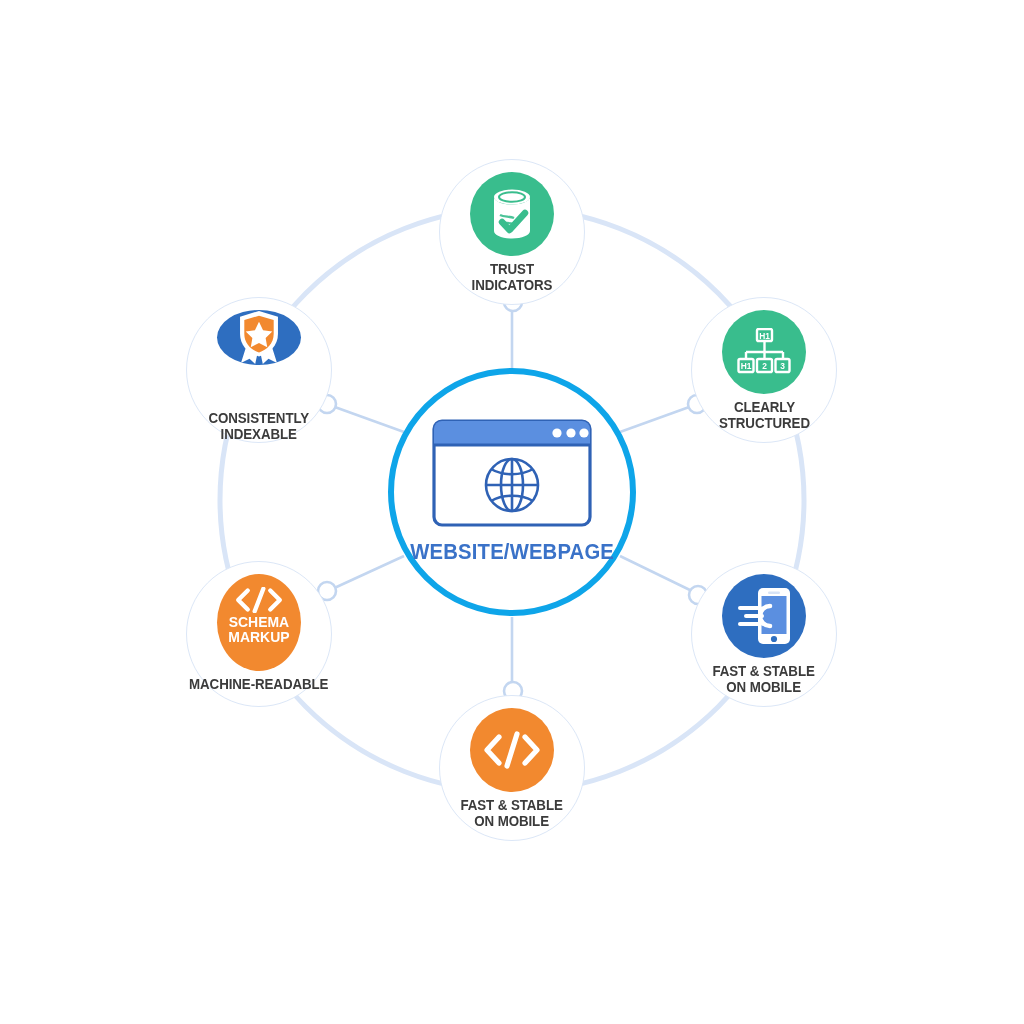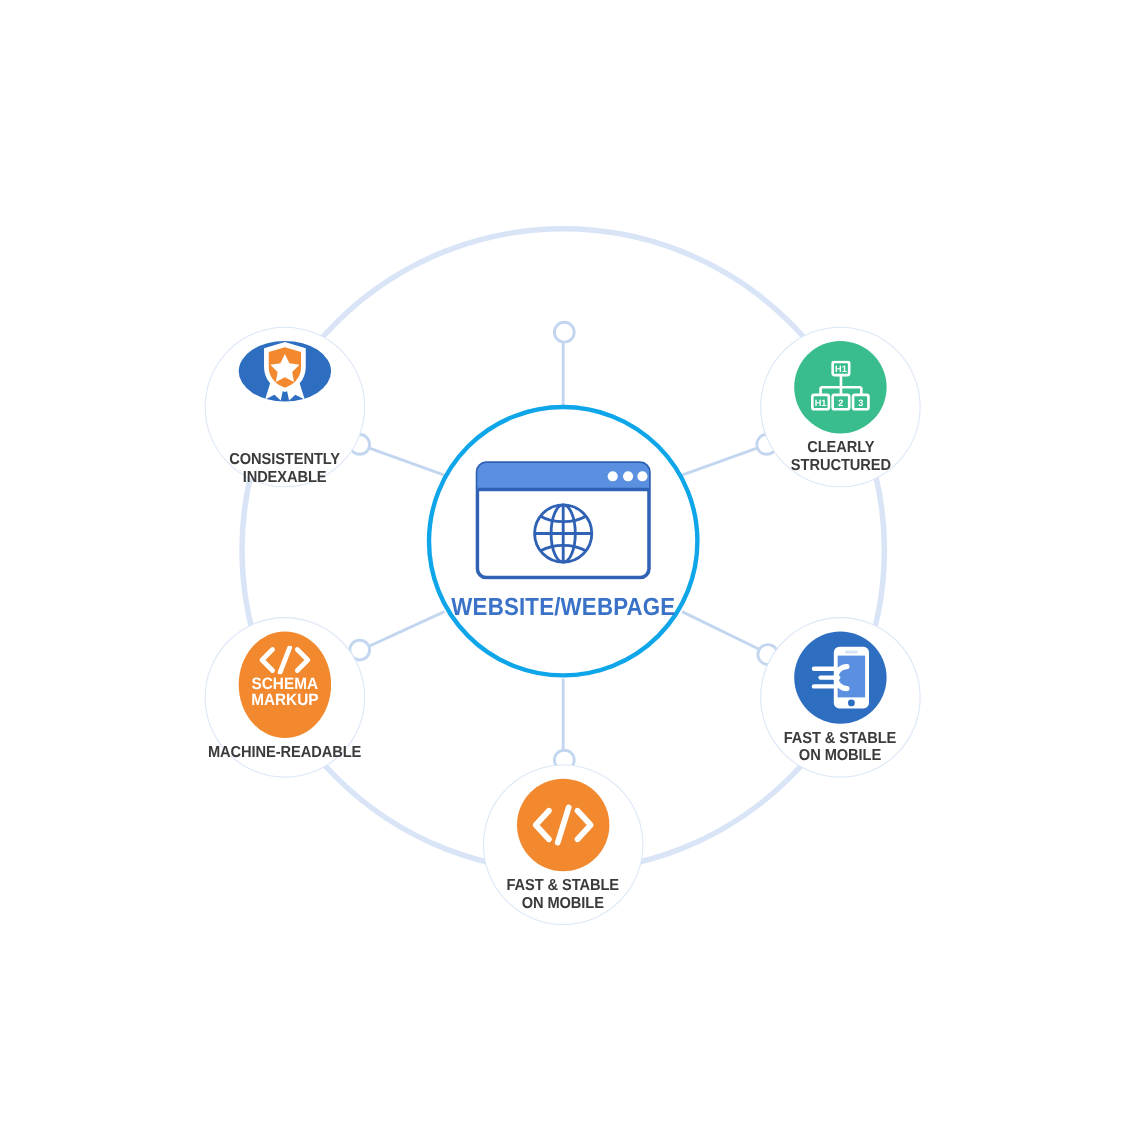--- a/index.html
+++ b/index.html
@@ -28,21 +28,21 @@
   }
 
   
   .hub {
     position: absolute;
     left: 388px;
     top: 368px;
     width: 248px;
     height: 248px;
     border-radius: 50%;
-    border: 4px solid #0ea5e9;
+    border: 6px solid #0ea5e9;
     background: #ffffff;
     box-sizing: border-box;
     display: flex;
     flex-direction: column;
     align-items: center;
     justify-content: center;
   }
   .hub-browser { width: 160px; height: 108px; }
   .hub-title {
     margin-top: 12px;
@@ -150,20 +150,34 @@
         <ellipse cx="80" cy="66" rx="11" ry="26"></ellipse>
         <line x1="54" y1="66" x2="106" y2="66"></line>
         <path d="M59 50c12 7 30 7 42 0"></path>
         <path d="M59 82c12-7 30-7 42 0"></path>
         <line x1="80" y1="40" x2="80" y2="92"></line>
       </g>
     </svg>
     <div class="hub-title">WEBSITE/WEBPAGE</div>
   </div>
 
+  <div class="node" style="left:512px; top:232px;">
+    <div class="disc" style="background:#39bd8d;">
+      <svg width="50" height="54" viewBox="0 0 50 54">
+        <ellipse cx="25" cy="10" rx="18" ry="7.5" fill="#ffffff"></ellipse>
+        <path d="M7 10v34c0 4.1 8.1 7.5 18 7.5s18-3.4 18-7.5V10c0 4.1-8.1 7.5-18 7.5S7 14.1 7 10z" fill="#ffffff"></path>
+        <ellipse cx="25" cy="10" rx="13" ry="4.8" fill="none" stroke="#39bd8d" stroke-width="2"></ellipse>
+        <path d="M13 28c4 2.3 10 1 14 3" fill="none" stroke="#39bd8d" stroke-width="2.4" opacity="0.9"></path>
+        <path d="M13 35c5 1.6 9 .5 13 2" fill="none" stroke="#39bd8d" stroke-width="2.4" opacity="0.9"></path>
+        <path d="M15 35l7.5 8L38 26" fill="none" stroke="#39bd8d" stroke-width="6.5" stroke-linecap="round" stroke-linejoin="round"></path>
+      </svg>
+    </div>
+    <div class="node-label">TRUST
+INDICATORS</div>
+  </div>
 
   <div class="node" style="left:764px; top:370px;">
     <div class="disc" style="background:#39bd8d;align-items:center;">
       <svg width="54" height="48" viewBox="0 0 54 48">
         <rect x="20" y="1" width="15" height="12" rx="1.6" fill="none" stroke="#ffffff" stroke-width="2.4"></rect>
         <text x="27.5" y="10.6" font-family="Liberation Sans, sans-serif" font-size="8.4" font-weight="bold" fill="#ffffff" text-anchor="middle">H1</text>
         <line x1="27.5" y1="13" x2="27.5" y2="24" stroke="#ffffff" stroke-width="2.4"></line>
         <line x1="9" y1="24" x2="46" y2="24" stroke="#ffffff" stroke-width="2.4"></line>
         <line x1="9" y1="24" x2="9" y2="31" stroke="#ffffff" stroke-width="2.4"></line>
         <line x1="27.5" y1="24" x2="27.5" y2="31" stroke="#ffffff" stroke-width="2.4"></line>

